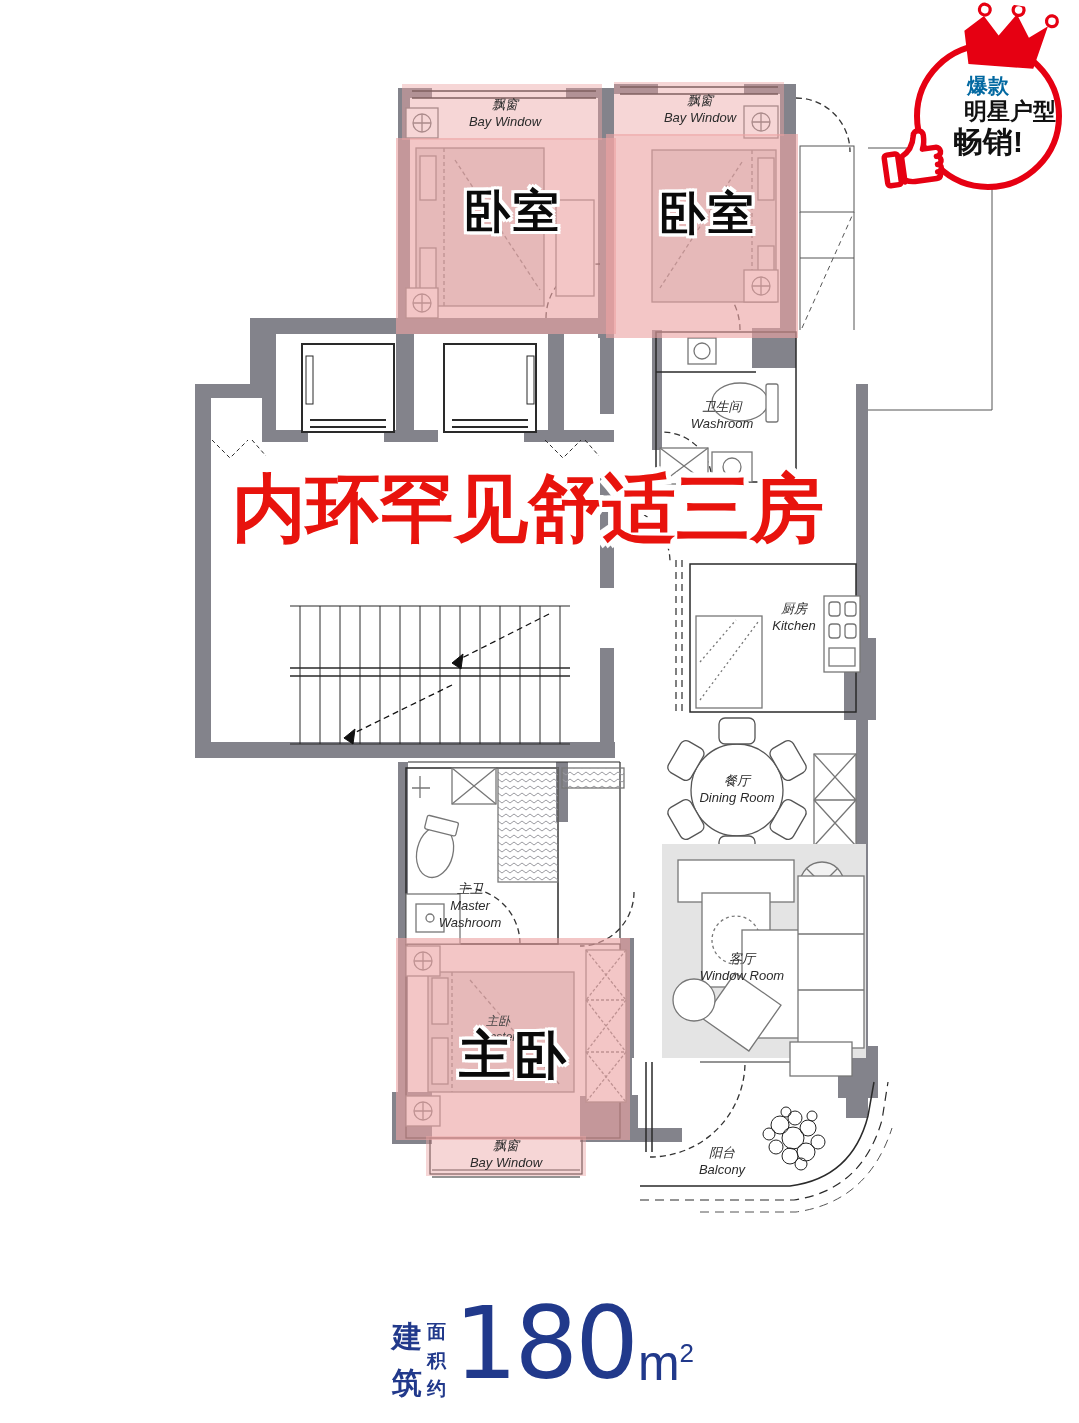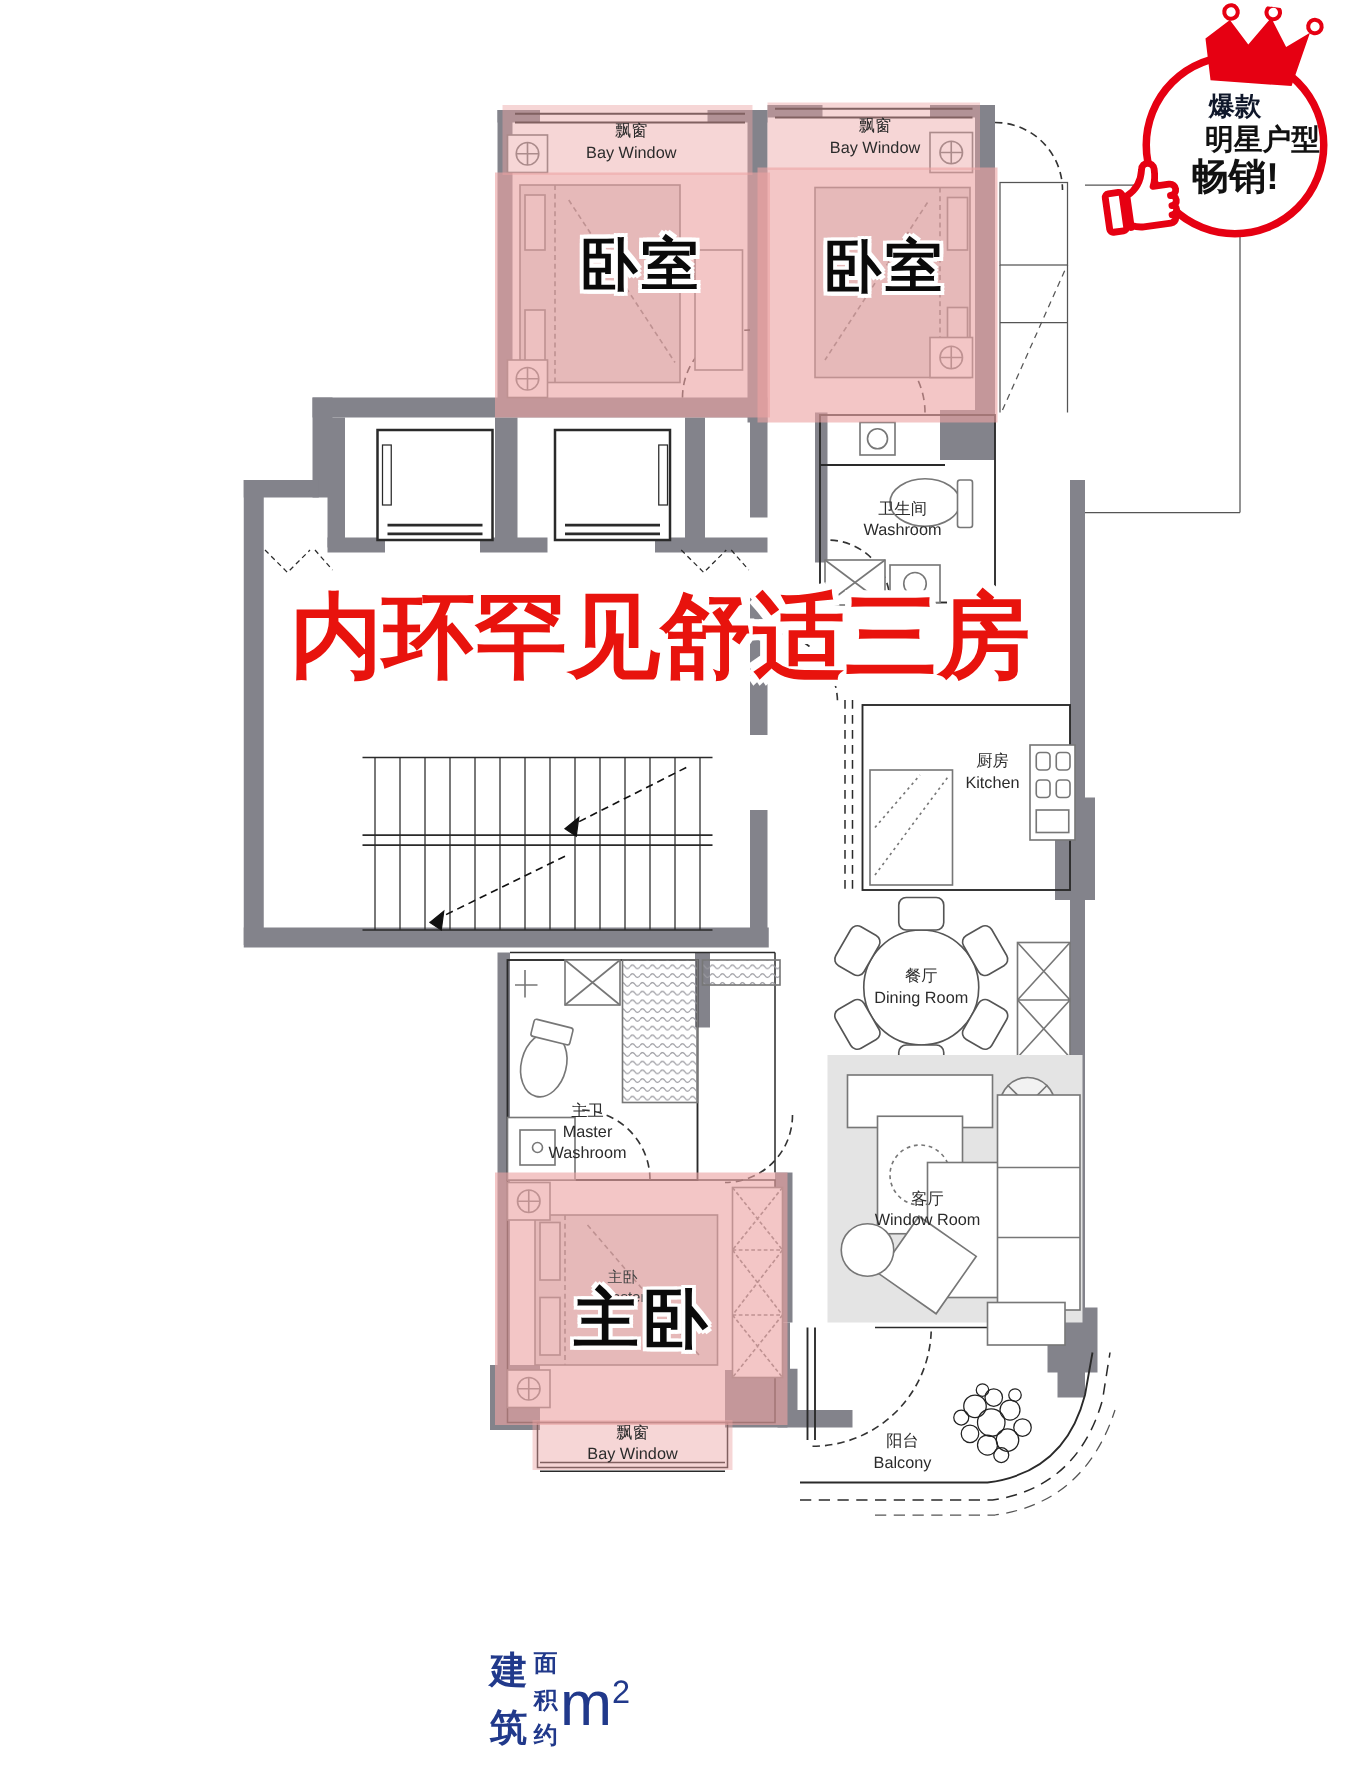--- a/index.html
+++ b/index.html
@@ -2,41 +2,41 @@
 <html><head>
 <meta charset="utf-8">
 <style>
   html,body{margin:0;padding:0;background:#fff;}
   .stage{position:relative;width:1079px;height:1423px;background:#fff;overflow:hidden;
          font-family:"Liberation Sans","DejaVu Sans",sans-serif;}
   svg.plan{position:absolute;left:0;top:0;z-index:1;}
 
   
   .lbl{position:absolute;transform:translate(-50%,-50%);text-align:center;font-size:13px;
-       color:#2b2b2b;line-height:1.3;white-space:nowrap;z-index:10;}
+       color:#2b2b2b;line-height:1.3;white-space:nowrap;z-index:10;font-style:italic;}
   .lbl .zh,.lbl .en{display:block;}
   .lbl.wrap{white-space:normal;width:92px;}
 
   
   .big-room{position:absolute;transform:translate(-50%,-50%);font-size:46px;font-weight:900;
        color:#0a0a0a;letter-spacing:3px;z-index:12;white-space:nowrap;}
   .outline-w{text-shadow:-3px -3px 0 #fff,3px -3px 0 #fff,-3px 3px 0 #fff,3px 3px 0 #fff,
        -3px 0 0 #fff,3px 0 0 #fff,0 -3px 0 #fff,0 3px 0 #fff;padding-left:12px;}
 
   
   .headline{position:absolute;left:186px;top:466px;width:684px;text-align:center;
        font-size:74px;font-weight:900;color:#e8130d;z-index:20;white-space:nowrap;line-height:1.15;
        text-shadow:-5px -5px 0 #fff,5px -5px 0 #fff,-5px 5px 0 #fff,5px 5px 0 #fff,
        -5px 0 0 #fff,5px 0 0 #fff,0 -5px 0 #fff,0 5px 0 #fff;}
 
   
   .badge{position:absolute;left:914px;top:42px;width:136px;height:136px;border:6px solid #e60012;
        border-radius:50%;background:#fff;display:flex;flex-direction:column;align-items:center;
        justify-content:center;z-index:30;text-align:center;}
-  .badge .b1{font-size:21px;font-weight:900;color:#0f172a;line-height:1.15;}
+  .badge .b1{font-size:21px;font-weight:900;color:#0369a1;line-height:1.15;}
   .badge .b2{font-size:23px;font-weight:900;color:#111;line-height:1.2;margin-left:44px;}
   .badge .b3{font-size:30px;font-weight:900;color:#111;line-height:1.1;}
   svg.crown{position:absolute;left:948px;top:4px;width:112px;height:80px;z-index:31;transform:rotate(8deg);}
   svg.thumb{position:absolute;left:878px;top:116px;width:82px;height:82px;z-index:31;transform:rotate(-8deg);}
 
   
   .area{position:absolute;left:392px;top:1296px;display:flex;color:#21398b;z-index:10;}
   .area-prefix{display:flex;gap:5px;margin-top:26px;}
   .acol{display:flex;flex-direction:column;justify-content:space-between;height:76px;text-align:center;font-weight:700;}
   .acol1{font-size:30px;line-height:1;}
@@ -386,18 +386,19 @@
       <div class="acol acol1">
         <span>建</span>
         <span>筑</span>
       </div>
       <div class="acol acol2">
         <span>面</span>
         <span>积</span>
         <span>约</span>
       </div>
     </div>
+    <div class="area-num">180</div>
     <div class="area-unit">
       <span>m</span><sup>2</sup>
     </div>
   </div>
 
 </div>
 
 </body></html>

